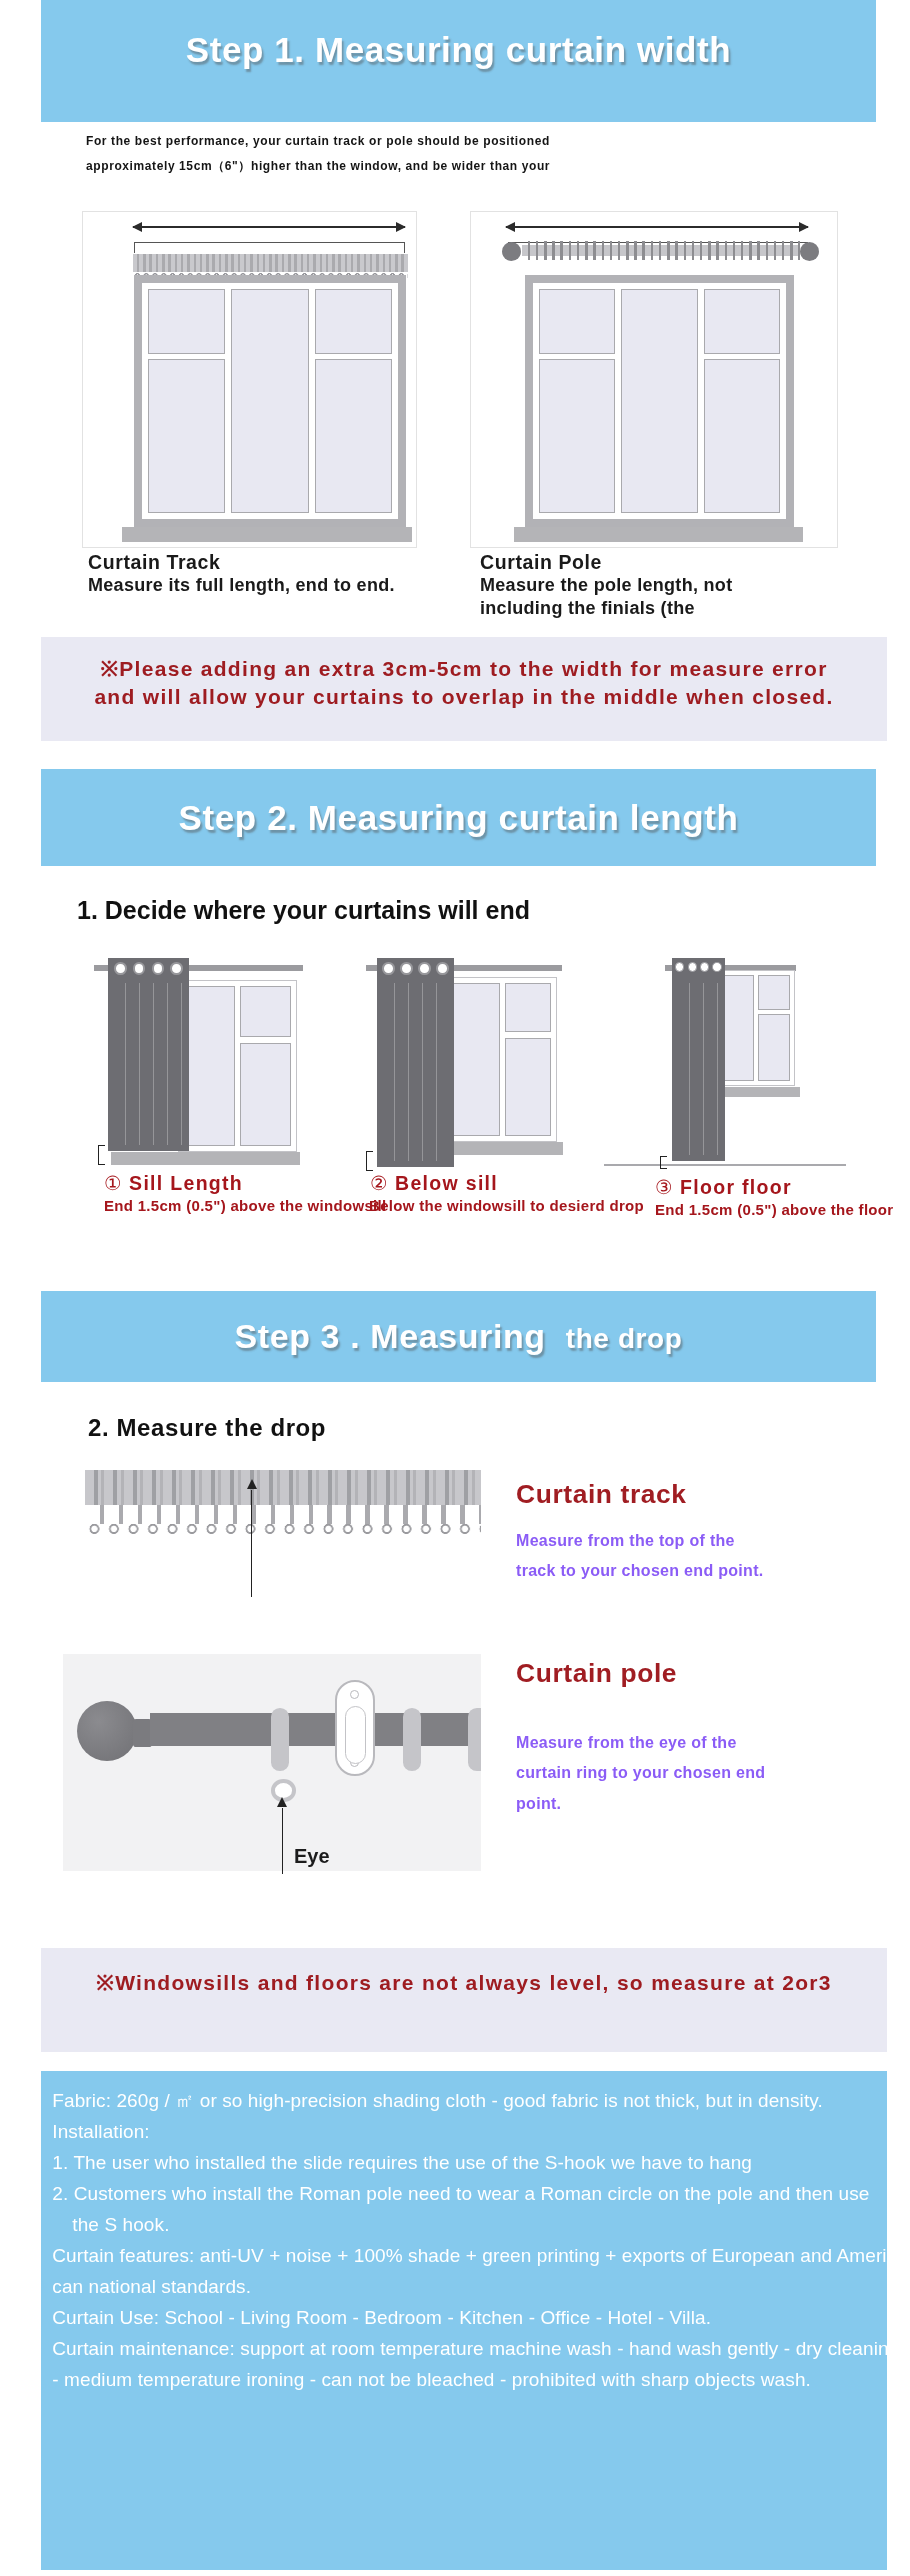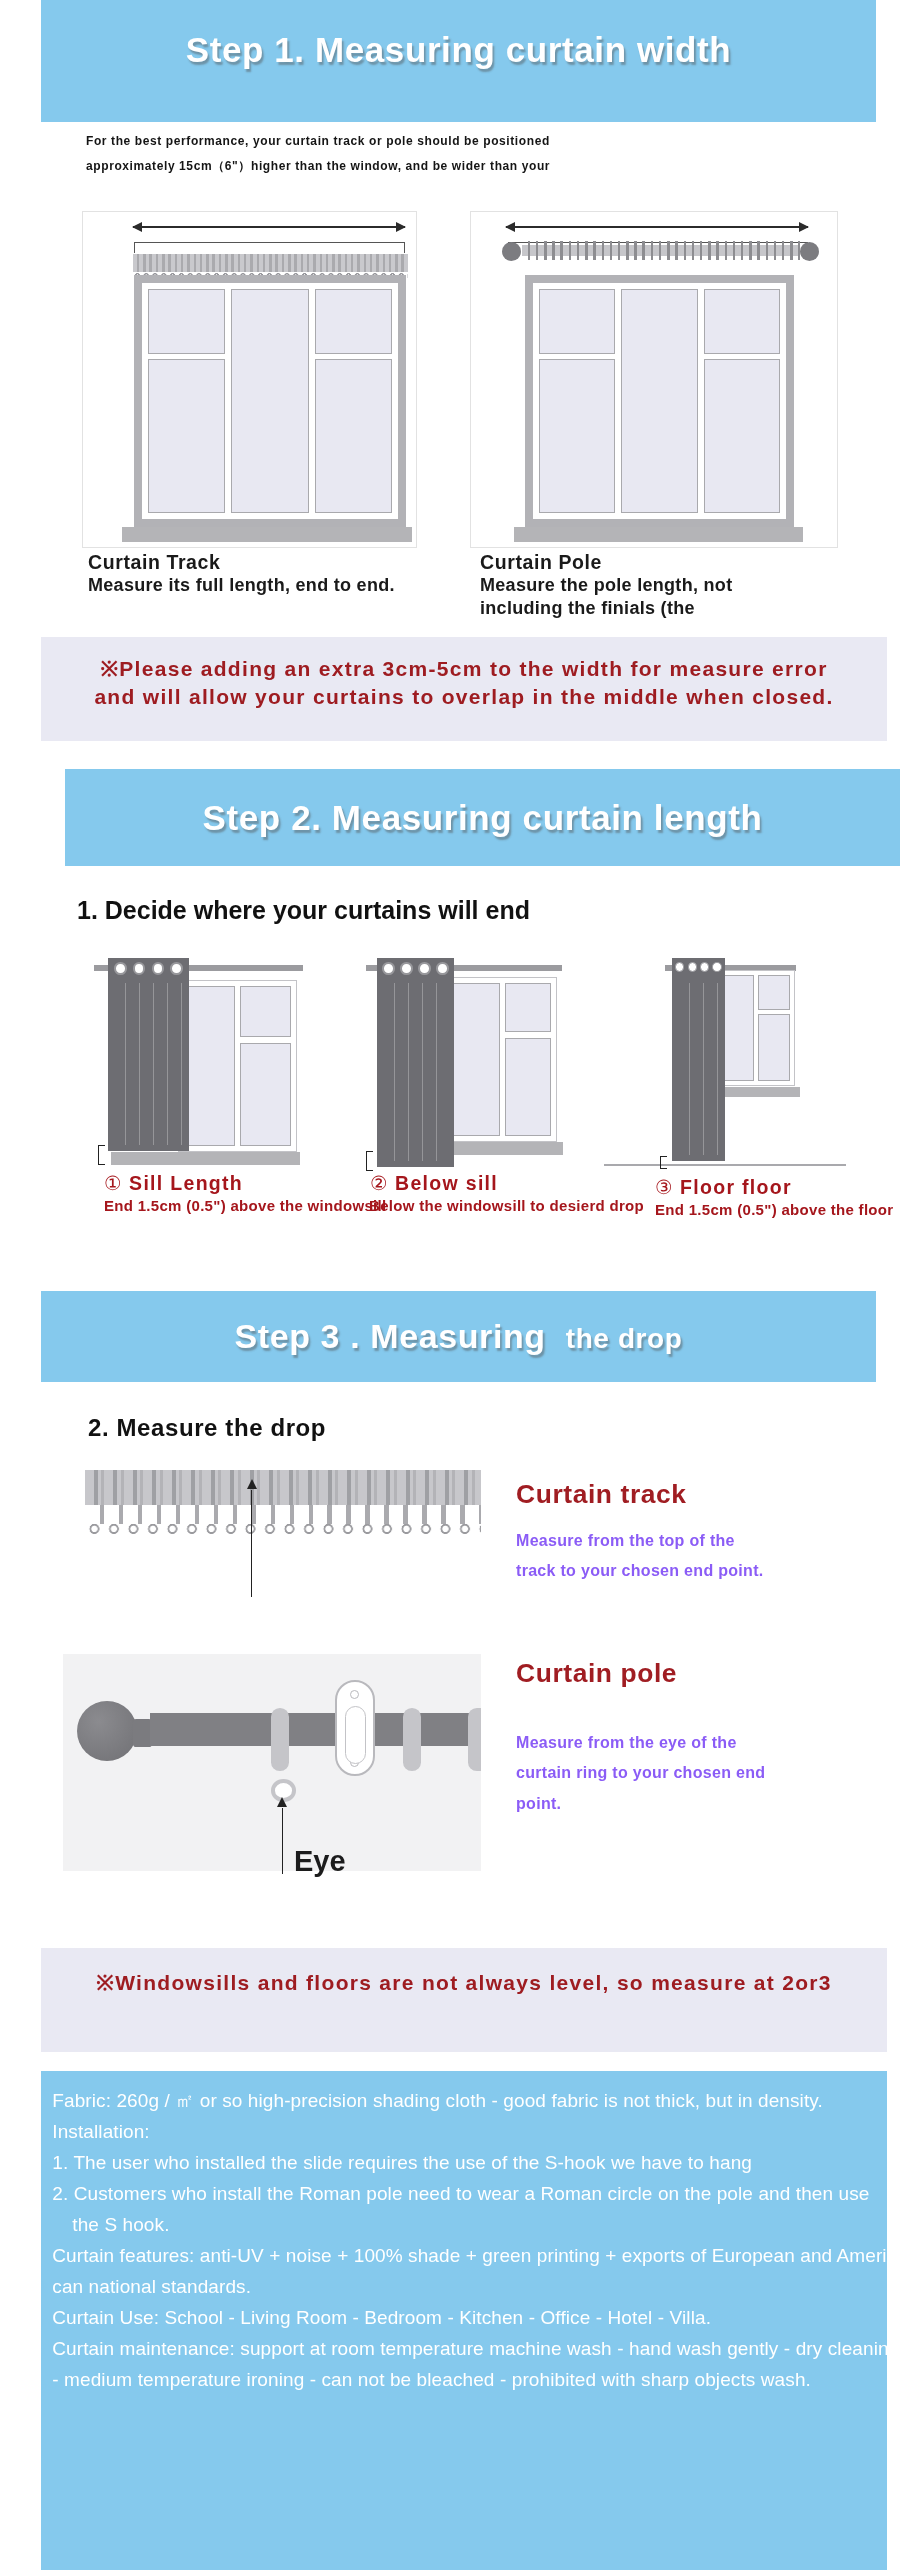--- a/index.html
+++ b/index.html
@@ -93,21 +93,21 @@
   .pp-pole { position:absolute; left:87px; top:59px; width:331px; height:33px; background:#808084; }
   .pp-ring { position:absolute; top:54px; width:17.6px; height:63px; background:#c5c5c9; border-radius:8.8px; }
   .pp-bracket { position:absolute; left:272px; top:26.4px; width:40px; height:96px; background:#fff;
     border:2.5px solid #b9b9bd; border-radius:20px; box-sizing:border-box; }
   .pp-bracket-screw { position:absolute; left:12.6px; width:9.4px; height:9.4px; border-radius:50%;
     border:1.9px solid #b9b9bd; box-sizing:border-box; background:#fff; }
   .pp-slot { position:absolute; left:282px; top:52px; width:21.4px; height:58px; background:#fff;
     border:1.9px solid #c3c3c7; border-radius:10.7px; box-sizing:border-box; }
   .pp-eye { position:absolute; left:208px; top:125px; width:25px; height:22.6px; border-radius:50%;
     border:4.4px solid #c5c5c9; background:#fff; box-sizing:border-box; }
-  .eye-label { position:absolute; left:231px; top:191px; font-size:29px; font-weight:bold; color:#1c1c1c; }
+  .eye-label { position:absolute; left:231px; top:191px; font-size:20px; font-weight:bold; color:#1c1c1c; }
 
   
   .info-box { position:absolute; left:41px; top:2071px; width:846px; height:499px; background:#85c9ed;
     box-sizing:border-box; padding:14px 15px 0 11.3px; }
   .info-line { color:#ffffff; font-size:19px; line-height:31px; letter-spacing:0.1px; white-space:nowrap; }
   .info-line.indent { padding-left:20px; }
 </style>
 </head>
 <body>
 
@@ -165,21 +165,21 @@
   <div class="cap-t" style="left:88px; top:575px;">Measure its full length, end to end.</div>
   <div class="cap-h" style="left:480px; top:551px;">Curtain Pole</div>
   <div class="cap-t" style="left:480px; top:575px;">Measure the pole length, not</div>
   <div class="cap-t" style="left:480px; top:598px;">including the finials (the</div>
 
   <div class="note" style="top:637px; height:104px; padding-top:17.6px; box-sizing:border-box;">
     <div class="note-line">※Please adding an extra 3cm-5cm to the width for measure error</div>
     <div class="note-line">and will allow your curtains to overlap in the middle when closed.</div>
   </div>
 
-  <div class="band" style="top:769px; height:97px;margin-left:24px;">
+  <div class="band" style="top:769px; height:97px;">
     <div class="band-title" style="font-size:35px; line-height:97px;">Step 2. Measuring curtain length</div>
   </div>
 
   <div class="black-heading" style="left:77px; top:896px; font-size:25px;">1. Decide where your curtains will end</div>
 
   <div class="rod" style="left:94px; top:965px; width:209px;"></div>
   <div class="win2" style="left:178px; top:980px; width:119px; height:172px;">
     <div class="wcol">
         <div class="pane pane-fill"></div>
       </div>

